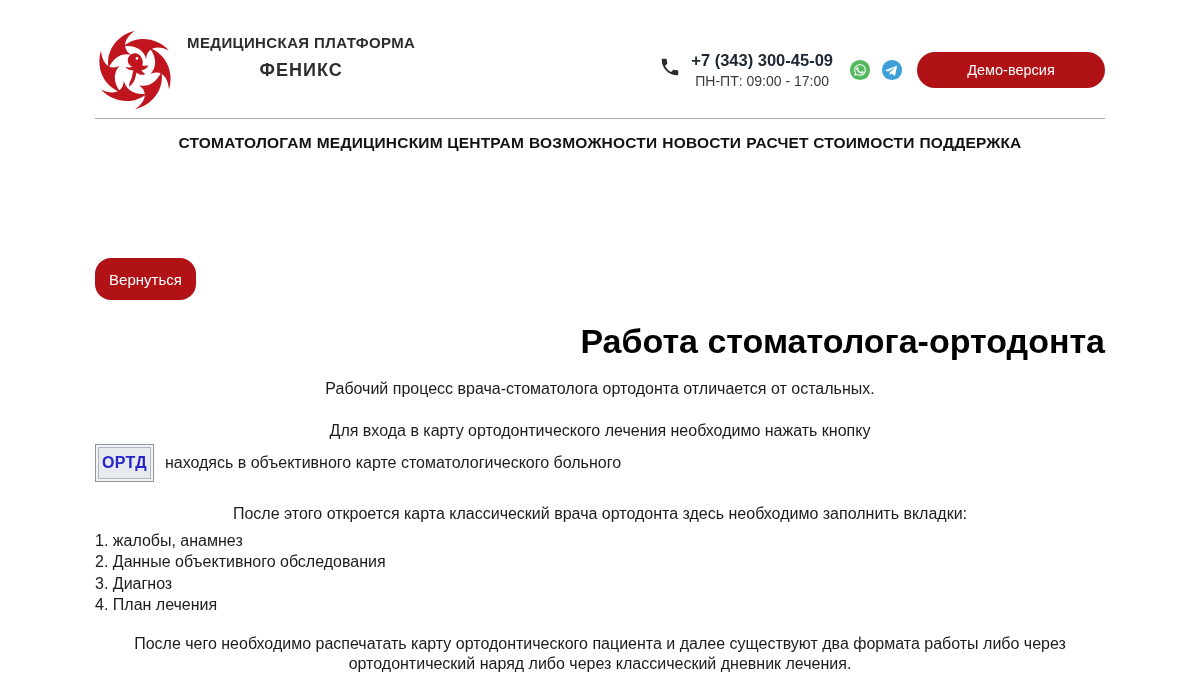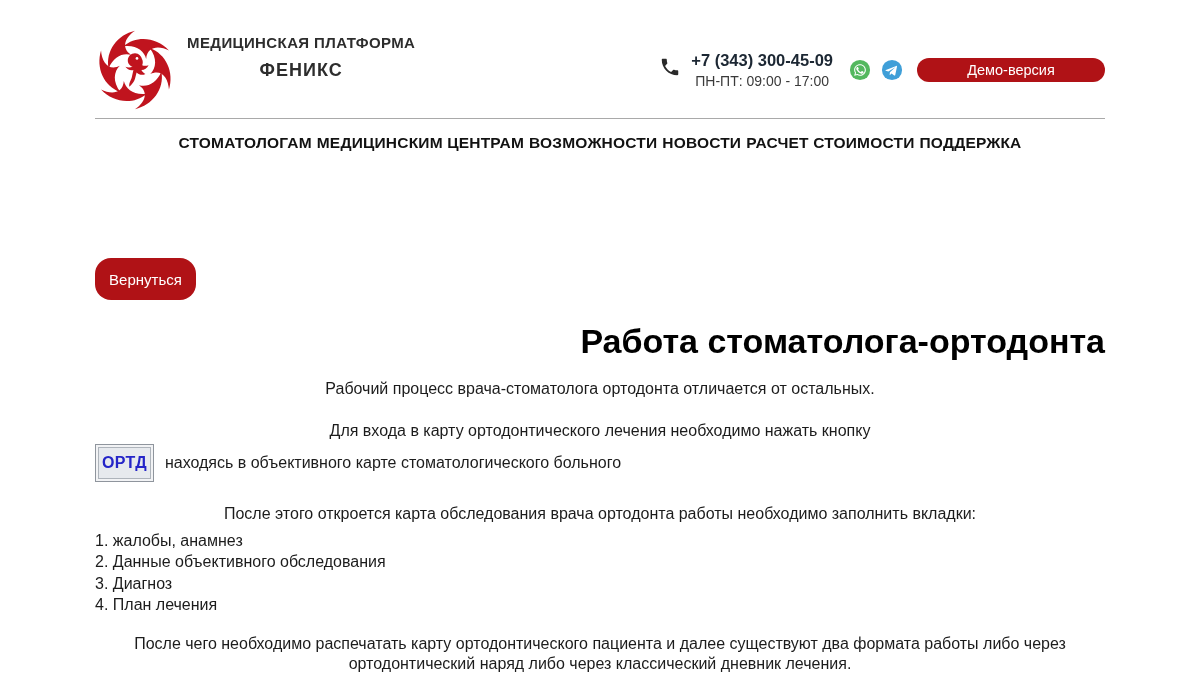--- a/index.html
+++ b/index.html
@@ -17,21 +17,21 @@
   .brand-line2 { font-size:18px; font-weight:700; letter-spacing:1px; color:#2d2d2d; text-align:center; margin-top:9px; }
 
   .contact { display:flex; align-items:center; gap:10px; margin-left:auto; margin-right:14px; }
   .phone-icon { width:22px; height:22px; margin-top:-6px; }
   .contact-text { text-align:center; }
   .phone-number { display:block; font-size:16.5px; font-weight:700; color:#1c2733; text-decoration:none; white-space:nowrap; }
   .work-hours { font-size:14px; color:#3a3a3a; margin-top:3px; white-space:nowrap; }
   .soc { width:22px; height:22px; display:inline-flex; cursor:pointer; }
   .soc.wa { margin-left:6px; }
 
-  .demo-btn { width:188px; height:24px; border:none; border-radius:18px; cursor:pointer;
+  .demo-btn { width:188px; height:36px; border:none; border-radius:18px; cursor:pointer;
     background:var(--brand_red); color:#fff; font-size:14.5px; font-family:inherit; }
 
   
   nav { display:flex; justify-content:center; gap:5px; padding:15px 0 8px; }
   nav a { font-size:15.5px; font-weight:700; letter-spacing:.2px; color:#121212;
     text-decoration:none; text-transform:uppercase; white-space:nowrap; cursor:pointer; }
 
   
   main { font-size:16px; color:#1c1c1c; }
   .back-btn { margin-top:98px; width:101px; height:42px; border:none; border-radius:16px;
@@ -123,21 +123,21 @@
 
     <p class="p2">Для входа в карту ортодонтического лечения необходимо нажать кнопку</p>
 
     <div class="ortd-row">
       <span class="ortd-btn">
         <span class="ortd-btn-inner">ОРТД</span>
       </span>
       <span>находясь в объективного карте стоматологического больного</span>
     </div>
 
-    <p class="p3">После этого откроется карта обследования врача ортодонта работы необходимо заполнить вкладки:</p>
+    <p class="p3">После этого откроется карта классический врача ортодонта здесь необходимо заполнить вкладки:</p>
 
     <div class="steps">
       <div>1. жалобы, анамнез</div>
       <div>2. Данные объективного обследования</div>
       <div>3. Диагноз</div>
       <div>4. План лечения</div>
     </div>
 
     <p class="p4">После чего необходимо распечатать карту ортодонтического пациента и далее существуют два формата работы либо через ортодонтический наряд либо через классический дневник лечения.</p>
   </main>

